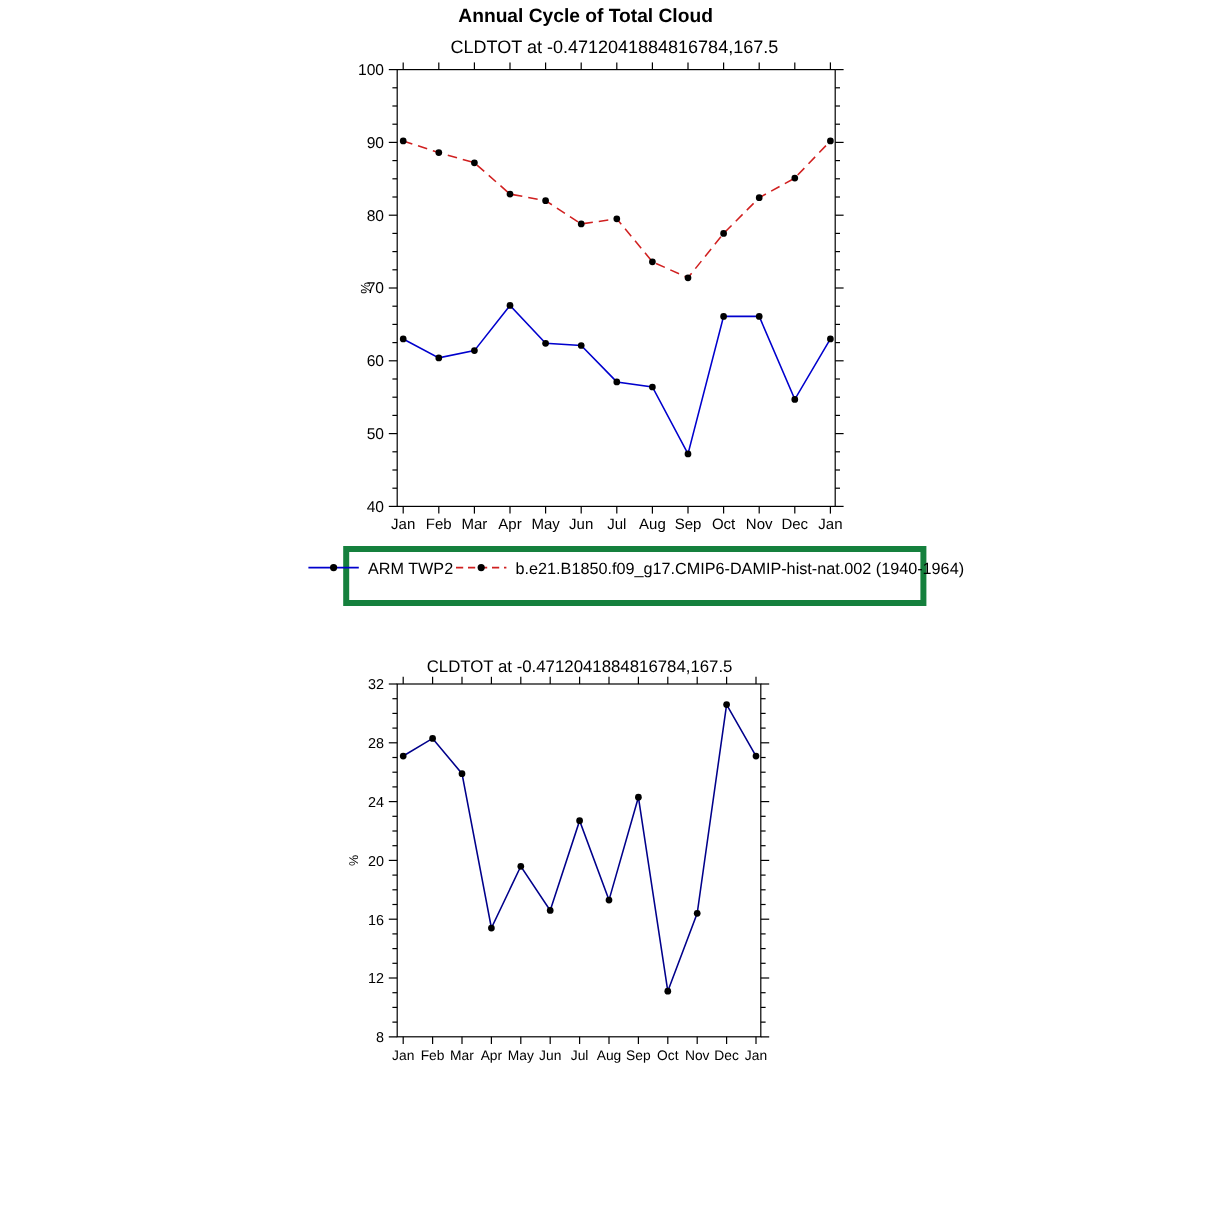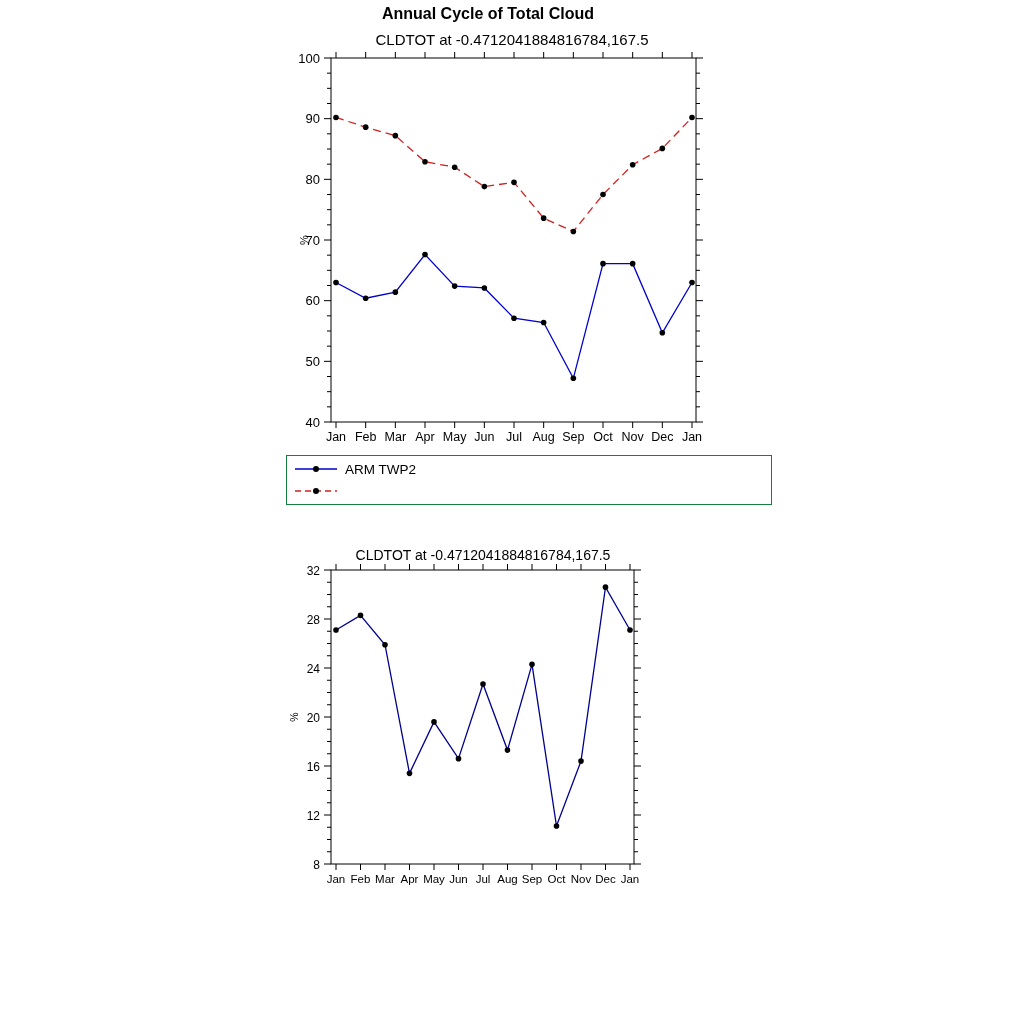--- a/index.html
+++ b/index.html
@@ -16,25 +16,25 @@
   #plot-canvas { position: absolute; left: 0; top: 0; }
   .title { position: absolute; text-align: center; font-weight: bold; }
   #chart1-title   { left: 0; width: 976px; top: 5px;   font-size: 16px; }
   #chart1-subtitle{ position: absolute; left: 0; width: 1024px; top: 31px;  font-size: 15px; text-align: center; }
   #chart2-title   { left: 0; width: 966px;  top: 523px; font-size: 14px; }
   #chart2-subtitle{ position: absolute; left: 0; width: 966px;  top: 547px; font-size: 14px; text-align: center; }
   #legend {
     position: absolute;
     left: 286px; top: 455px;
     width: 486px; height: 50px;
-    border: 1px solid #15803d;
+    border: 5px solid #15803d;
     box-sizing: border-box;
     padding: 2px 6px;
     display: flex;
-    flex-direction: column;
+    flex-direction: row;
     justify-content: center;
   }
   .legend-row { display: flex; align-items: center; gap: 6px; height: 22px; }
   .legend-label { font-size: 13.5px; white-space: nowrap; }
 </style>
 </head>
 <body>
 
 <div id="page">
 
@@ -289,19 +289,20 @@
         <line x1="2" y1="7" x2="44" y2="7" stroke-width="1.4" stroke="#0000cd"></line>
         <circle cx="23" cy="7" r="3" fill="#000"></circle>
       </svg>
       <span class="legend-label">ARM TWP2</span>
     </div>
     <div class="legend-row">
       <svg width="46" height="14">
         <line x1="2" y1="7" x2="44" y2="7" stroke-width="1.4" stroke-dasharray="6 4" stroke="#d02020"></line>
         <circle cx="23" cy="7" r="3" fill="#000"></circle>
       </svg>
+      <span class="legend-label">b.e21.B1850.f09_g17.CMIP6-DAMIP-hist-nat.002 (1940-1964)</span>
     </div>
   </div>
 
 
   <div id="chart2-subtitle">CLDTOT at -0.4712041884816784,167.5</div>
 
 </div>
 
 </body></html>

